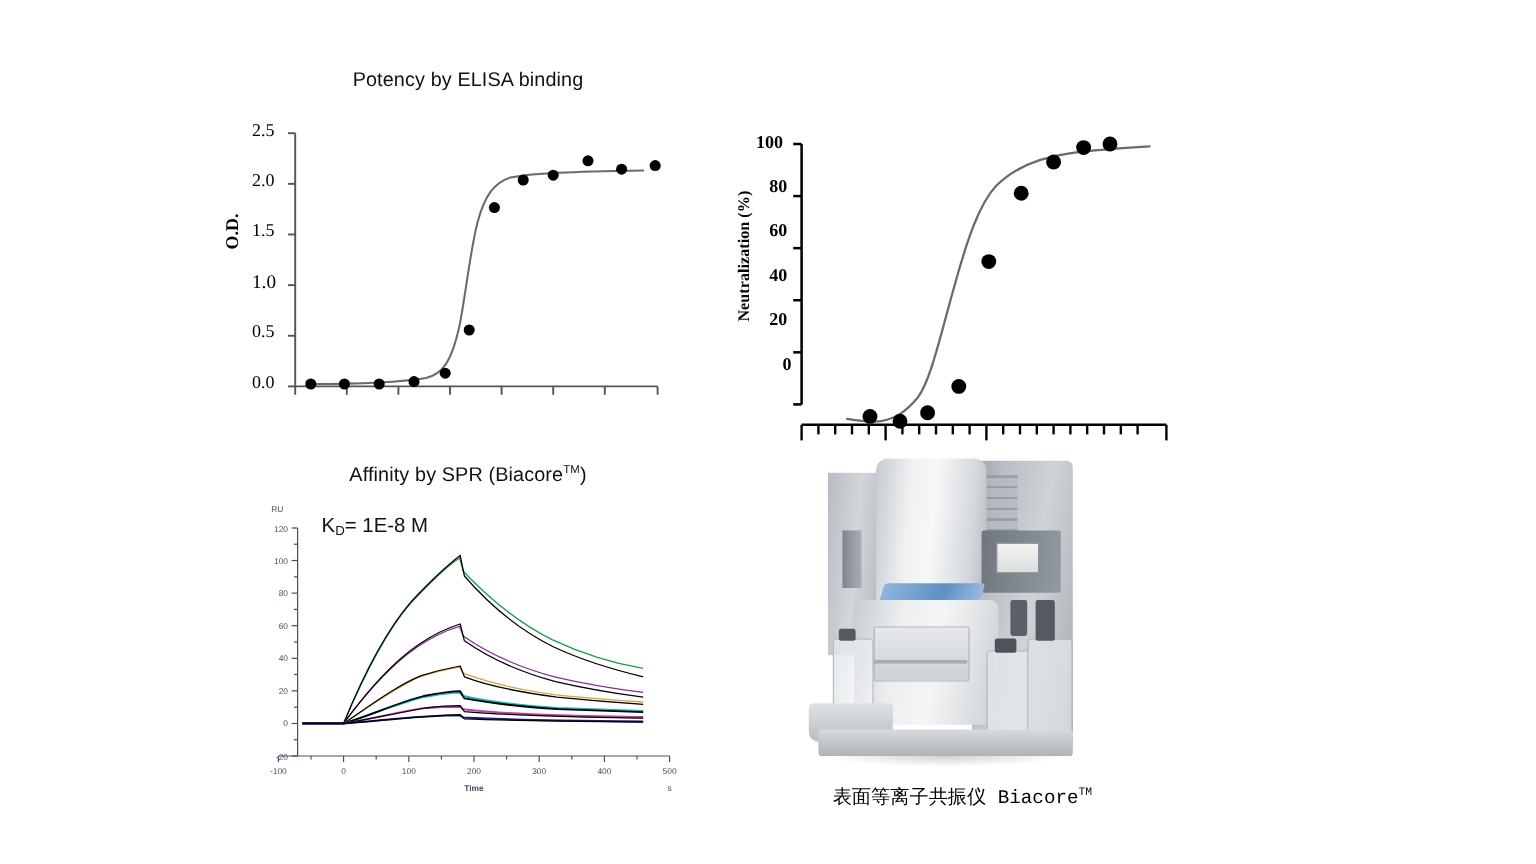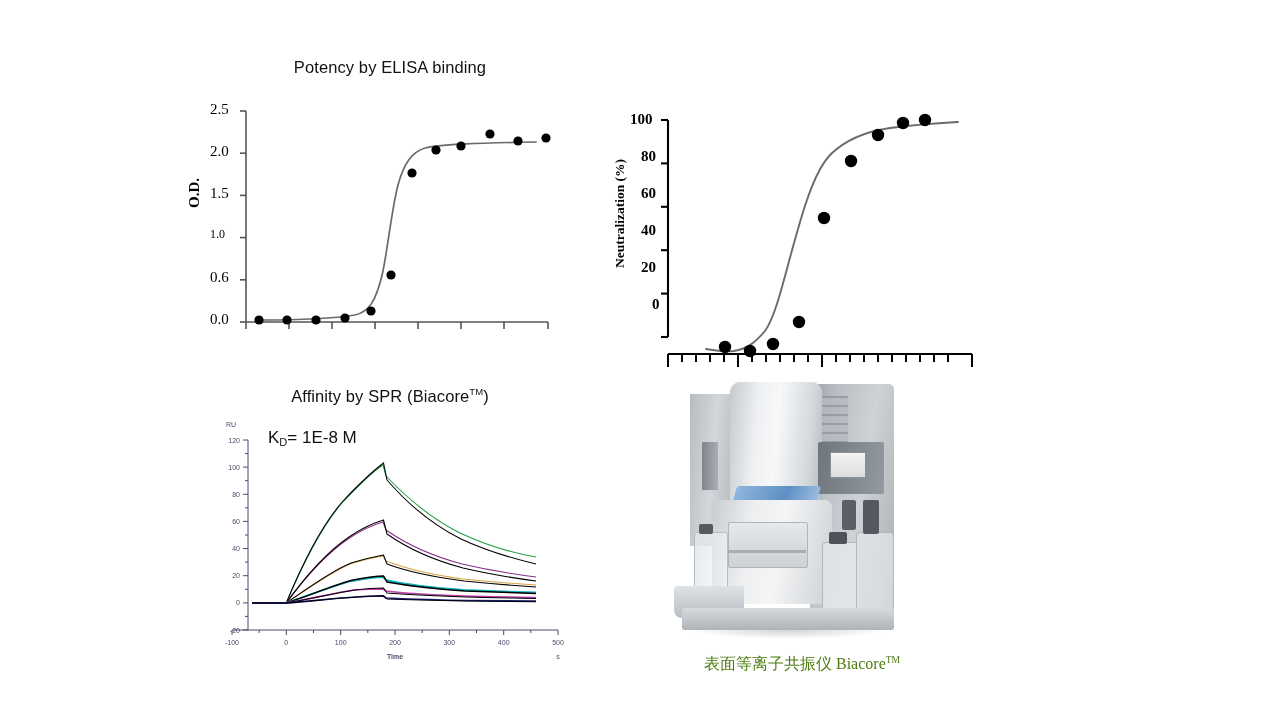--- a/index.html
+++ b/index.html
@@ -37,41 +37,41 @@
     position:absolute;font-family:"Liberation Sans",sans-serif;
     font-size:17px;color:#111;white-space:nowrap;
   }
   .kd-label sub{font-size:11px;vertical-align:baseline;position:relative;top:3px;}
 
   
   .instrument{position:absolute;}
   .ins-part{position:absolute;}
   .caption{
     position:absolute;text-align:center;white-space:nowrap;
-    font-family:Liberation Serif, serif;font-size:16px;color:#4d7c0f;
+    font-family:Liberation Mono, monospace;font-size:16px;color:#000000;
   }
   .caption sup{font-size:9.5px;vertical-align:super;}
 </style>
 </head>
 <body>
 
 <div class="page">
 
   <div class="panel" style="left:180px;top:58px;width:420px;height:310px;">
 
     <div class="panel-title" style="width:420px;">Potency by ELISA binding</div>
 
     <div class="gp-axis-label" style="position:absolute;left:6px;top:150px;font-size:15px;
                 transform:rotate(-90deg);transform-origin:left top;white-space:nowrap;">O.D.</div>
 
     <div class="tick-text" style="left:30px;top:43px;font-size:15px;">2.5</div>
     <div class="tick-text" style="left:30px;top:85px;font-size:15px;">2.0</div>
     <div class="tick-text" style="left:30px;top:127px;font-size:15px;">1.5</div>
-    <div class="tick-text" style="left:30px;top:169px;font-size:12px;">1.0</div>
-    <div class="tick-text" style="left:30px;top:211px;font-size:15px;">0.6</div>
+    <div class="tick-text" style="left:30px;top:169px;font-size:16px;">1.0</div>
+    <div class="tick-text" style="left:30px;top:211px;font-size:15px;">0.5</div>
     <div class="tick-text" style="left:30px;top:253px;font-size:15px;">0.0</div>
 
     <svg width="420" height="290" style="position:absolute;left:0;top:30px;">
 
       <path d="M66,23 L66,234" stroke="#555" stroke-width="1.6" fill="none"></path>
       <path d="M66,234 L368,234" stroke="#555" stroke-width="1.6" fill="none"></path>
 
       <g stroke="#555" stroke-width="1.6">
         <path d="M60,23 L66,23"></path>
           <path d="M60,65.2 L66,65.2"></path>

